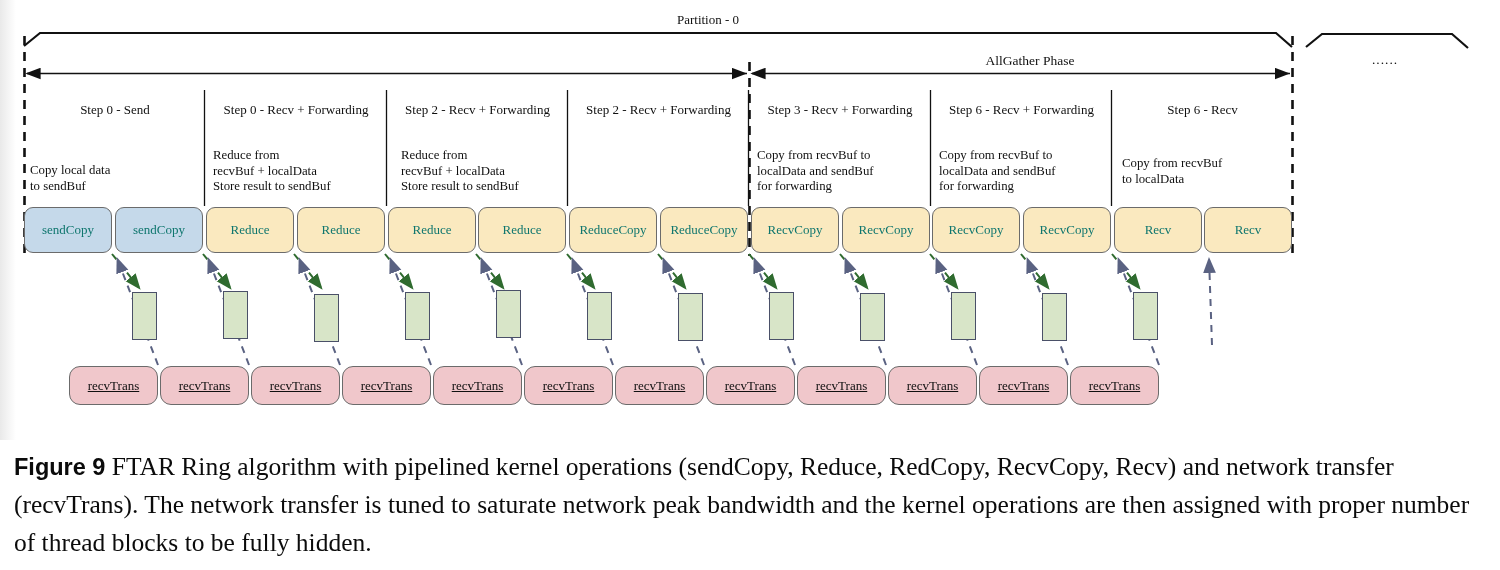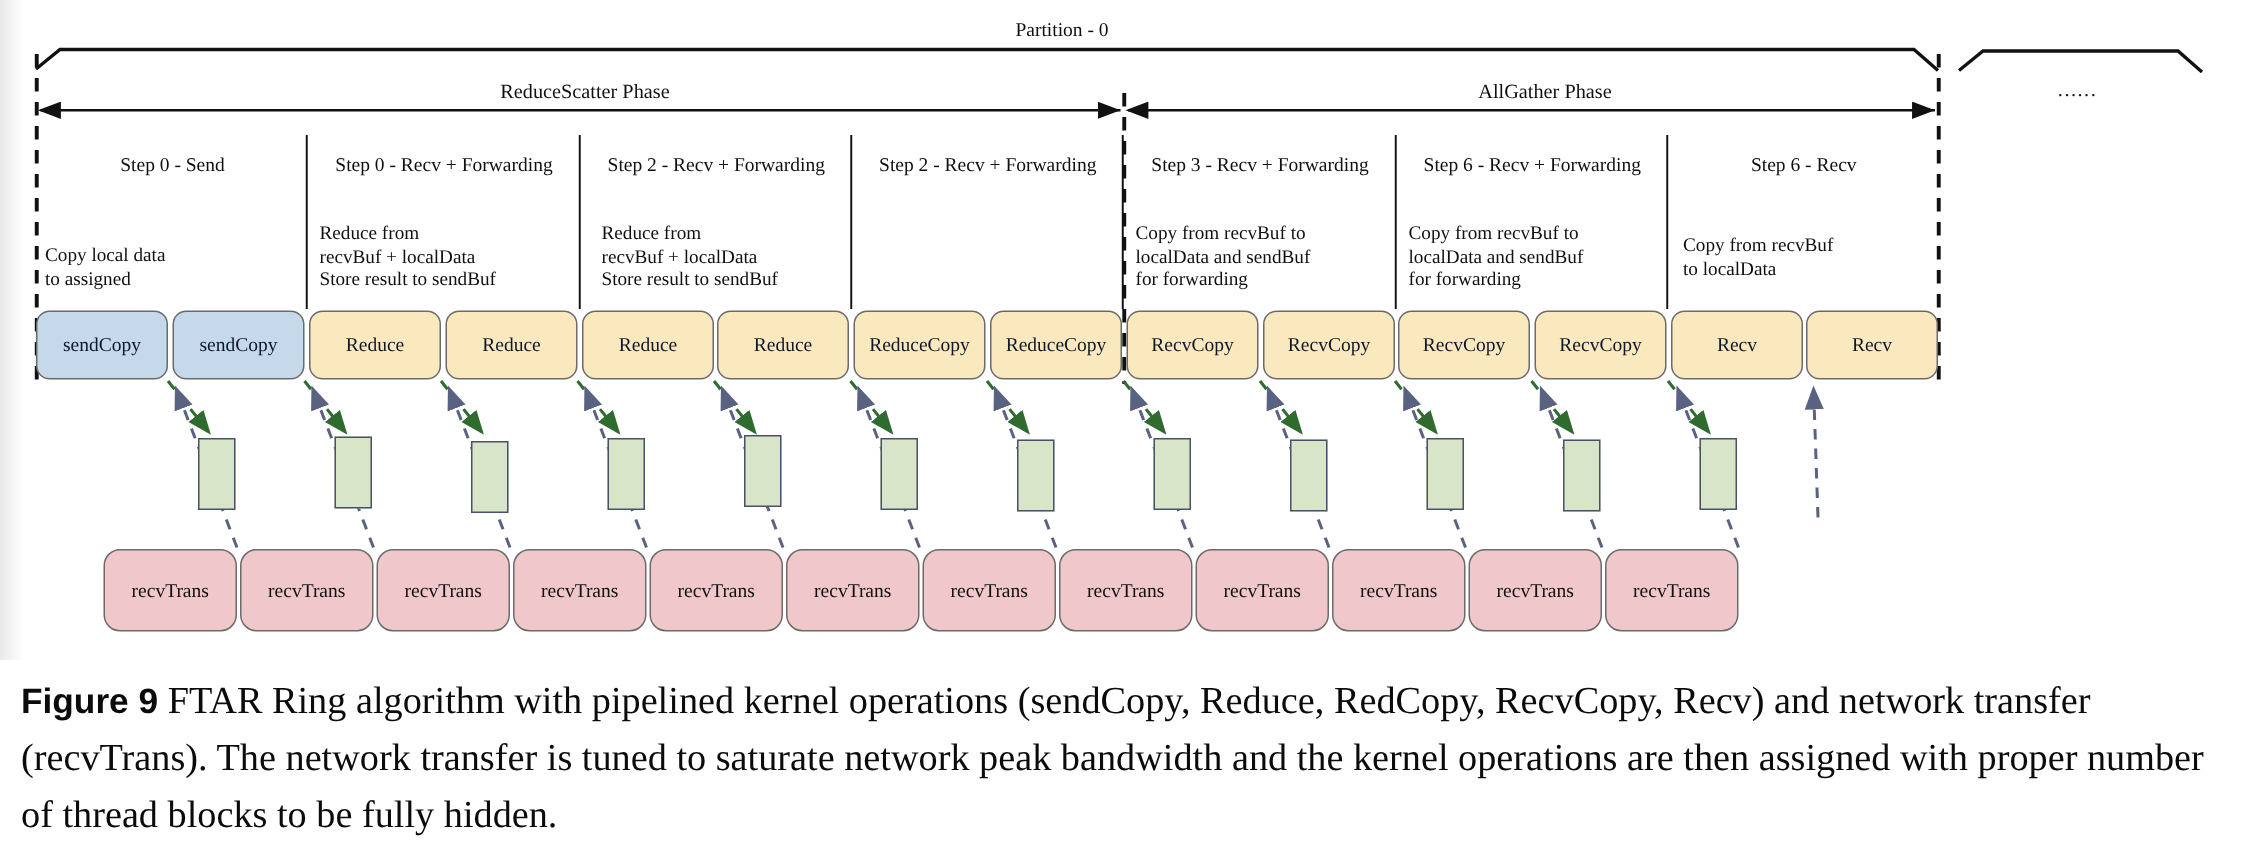--- a/index.html
+++ b/index.html
@@ -69,38 +69,39 @@
 
   .kbox {
     position: absolute;
     box-sizing: border-box;
     border: 1.3px solid #6b6b6b;
     border-radius: 9px;
     display: flex;
     align-items: center;
     justify-content: center;
     font-size: 13px;
-    color: #0f172a;
+    color: #0f766e;
     height: 46px;
   }
   .kbox.send { background: #c5d9ea; }
   .kbox.reduce { background: #fae9bf; }
 
   .tbox {
     position: absolute;
     box-sizing: border-box;
     border: 1.3px solid #6b6b6b;
     border-radius: 11px;
     background: #f0c7cb;
     display: flex;
     align-items: center;
     justify-content: center;
     font-size: 13px;
     color: #101010;
-    height: 55px;
+    height: 39px;
+    text-decoration: underline;
   }
 
   .gbox {
     position: absolute;
     box-sizing: border-box;
     border: 1.5px solid #4a5068;
     background: #d8e5c8;
   }
 
   
@@ -197,33 +198,32 @@
       <line x1="1068" y1="365" x2="1027" y2="258"></line>
       <line x1="1159" y1="365" x2="1118" y2="258"></line>
       <line x1="1212" y1="345" x2="1209" y2="258"></line>
     </g>
   </svg>
 
   <div class="txt partition-label" style="left:608px; top:12px; width:200px;">Partition - 0</div>
 
   <div class="txt ellipsis-label" style="left:1310px; top:52px; width:150px;">......</div>
 
-  <div class="txt phase-label" style="left:190px; top:53px; width:400px;">ReduceScatter Phase</div>
   <div class="txt phase-label" style="left:830px; top:53px; width:400px;">AllGather Phase</div>
 
   <div class="txt step-title" style="left:26px;   top:102px; width:178px;">Step 0 - Send</div>
   <div class="txt step-title" style="left:206px;  top:102px; width:180px;">Step 0 - Recv + Forwarding</div>
   <div class="txt step-title" style="left:388px;  top:102px; width:179px;">Step 2 - Recv + Forwarding</div>
   <div class="txt step-title" style="left:569px;  top:102px; width:179px;">Step 2 - Recv + Forwarding</div>
   <div class="txt step-title" style="left:750px;  top:102px; width:180px;">Step 3 - Recv + Forwarding</div>
   <div class="txt step-title" style="left:932px;  top:102px; width:179px;">Step 6 - Recv + Forwarding</div>
   <div class="txt step-title" style="left:1113px; top:102px; width:179px;">Step 6 - Recv</div>
 
   <div class="txt step-desc" style="left:30px;   top:163px; width:172px;">Copy local data
-to assigned</div>
+to sendBuf</div>
   <div class="txt step-desc" style="left:213px;  top:148px; width:174px;">Reduce from
 recvBuf + localData
 Store result to sendBuf</div>
   <div class="txt step-desc" style="left:401px;  top:148px; width:172px;">Reduce from
 recvBuf + localData
 Store result to sendBuf</div>
   <div class="txt step-desc" style="left:757px;  top:148px; width:178px;">Copy from recvBuf to
 localData and sendBuf
 for forwarding</div>
   <div class="txt step-desc" style="left:939px;  top:148px; width:178px;">Copy from recvBuf to

